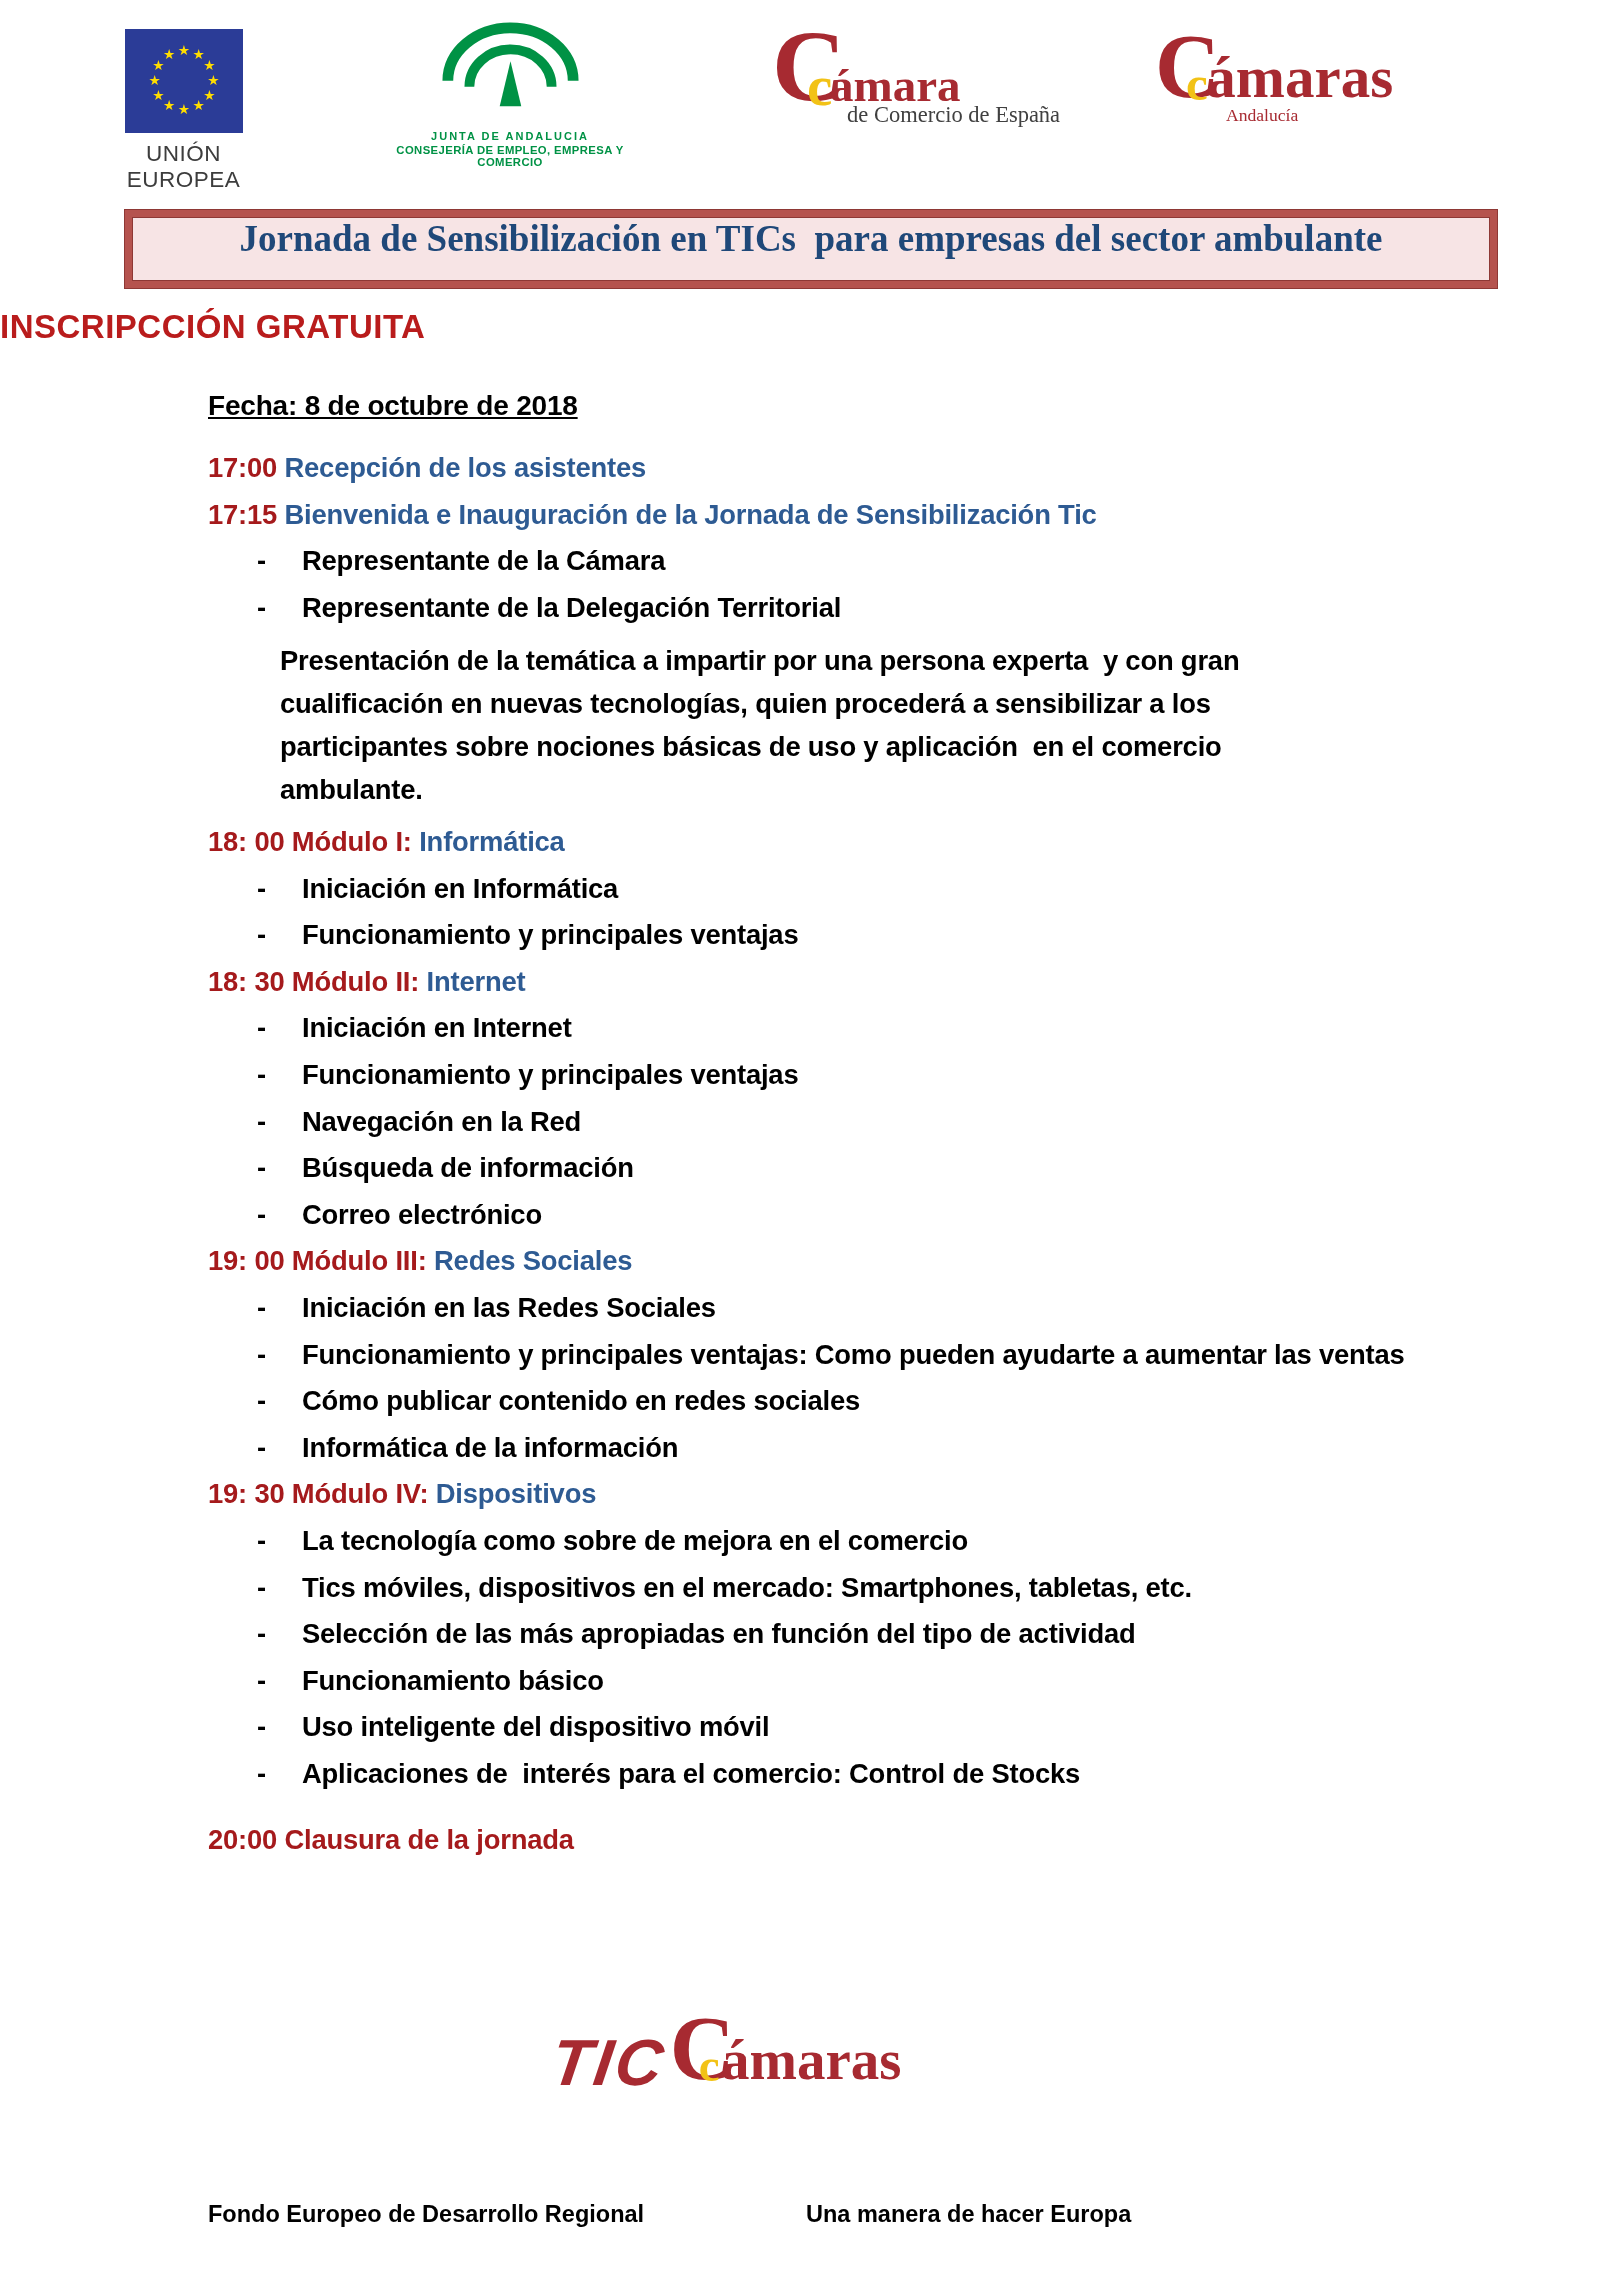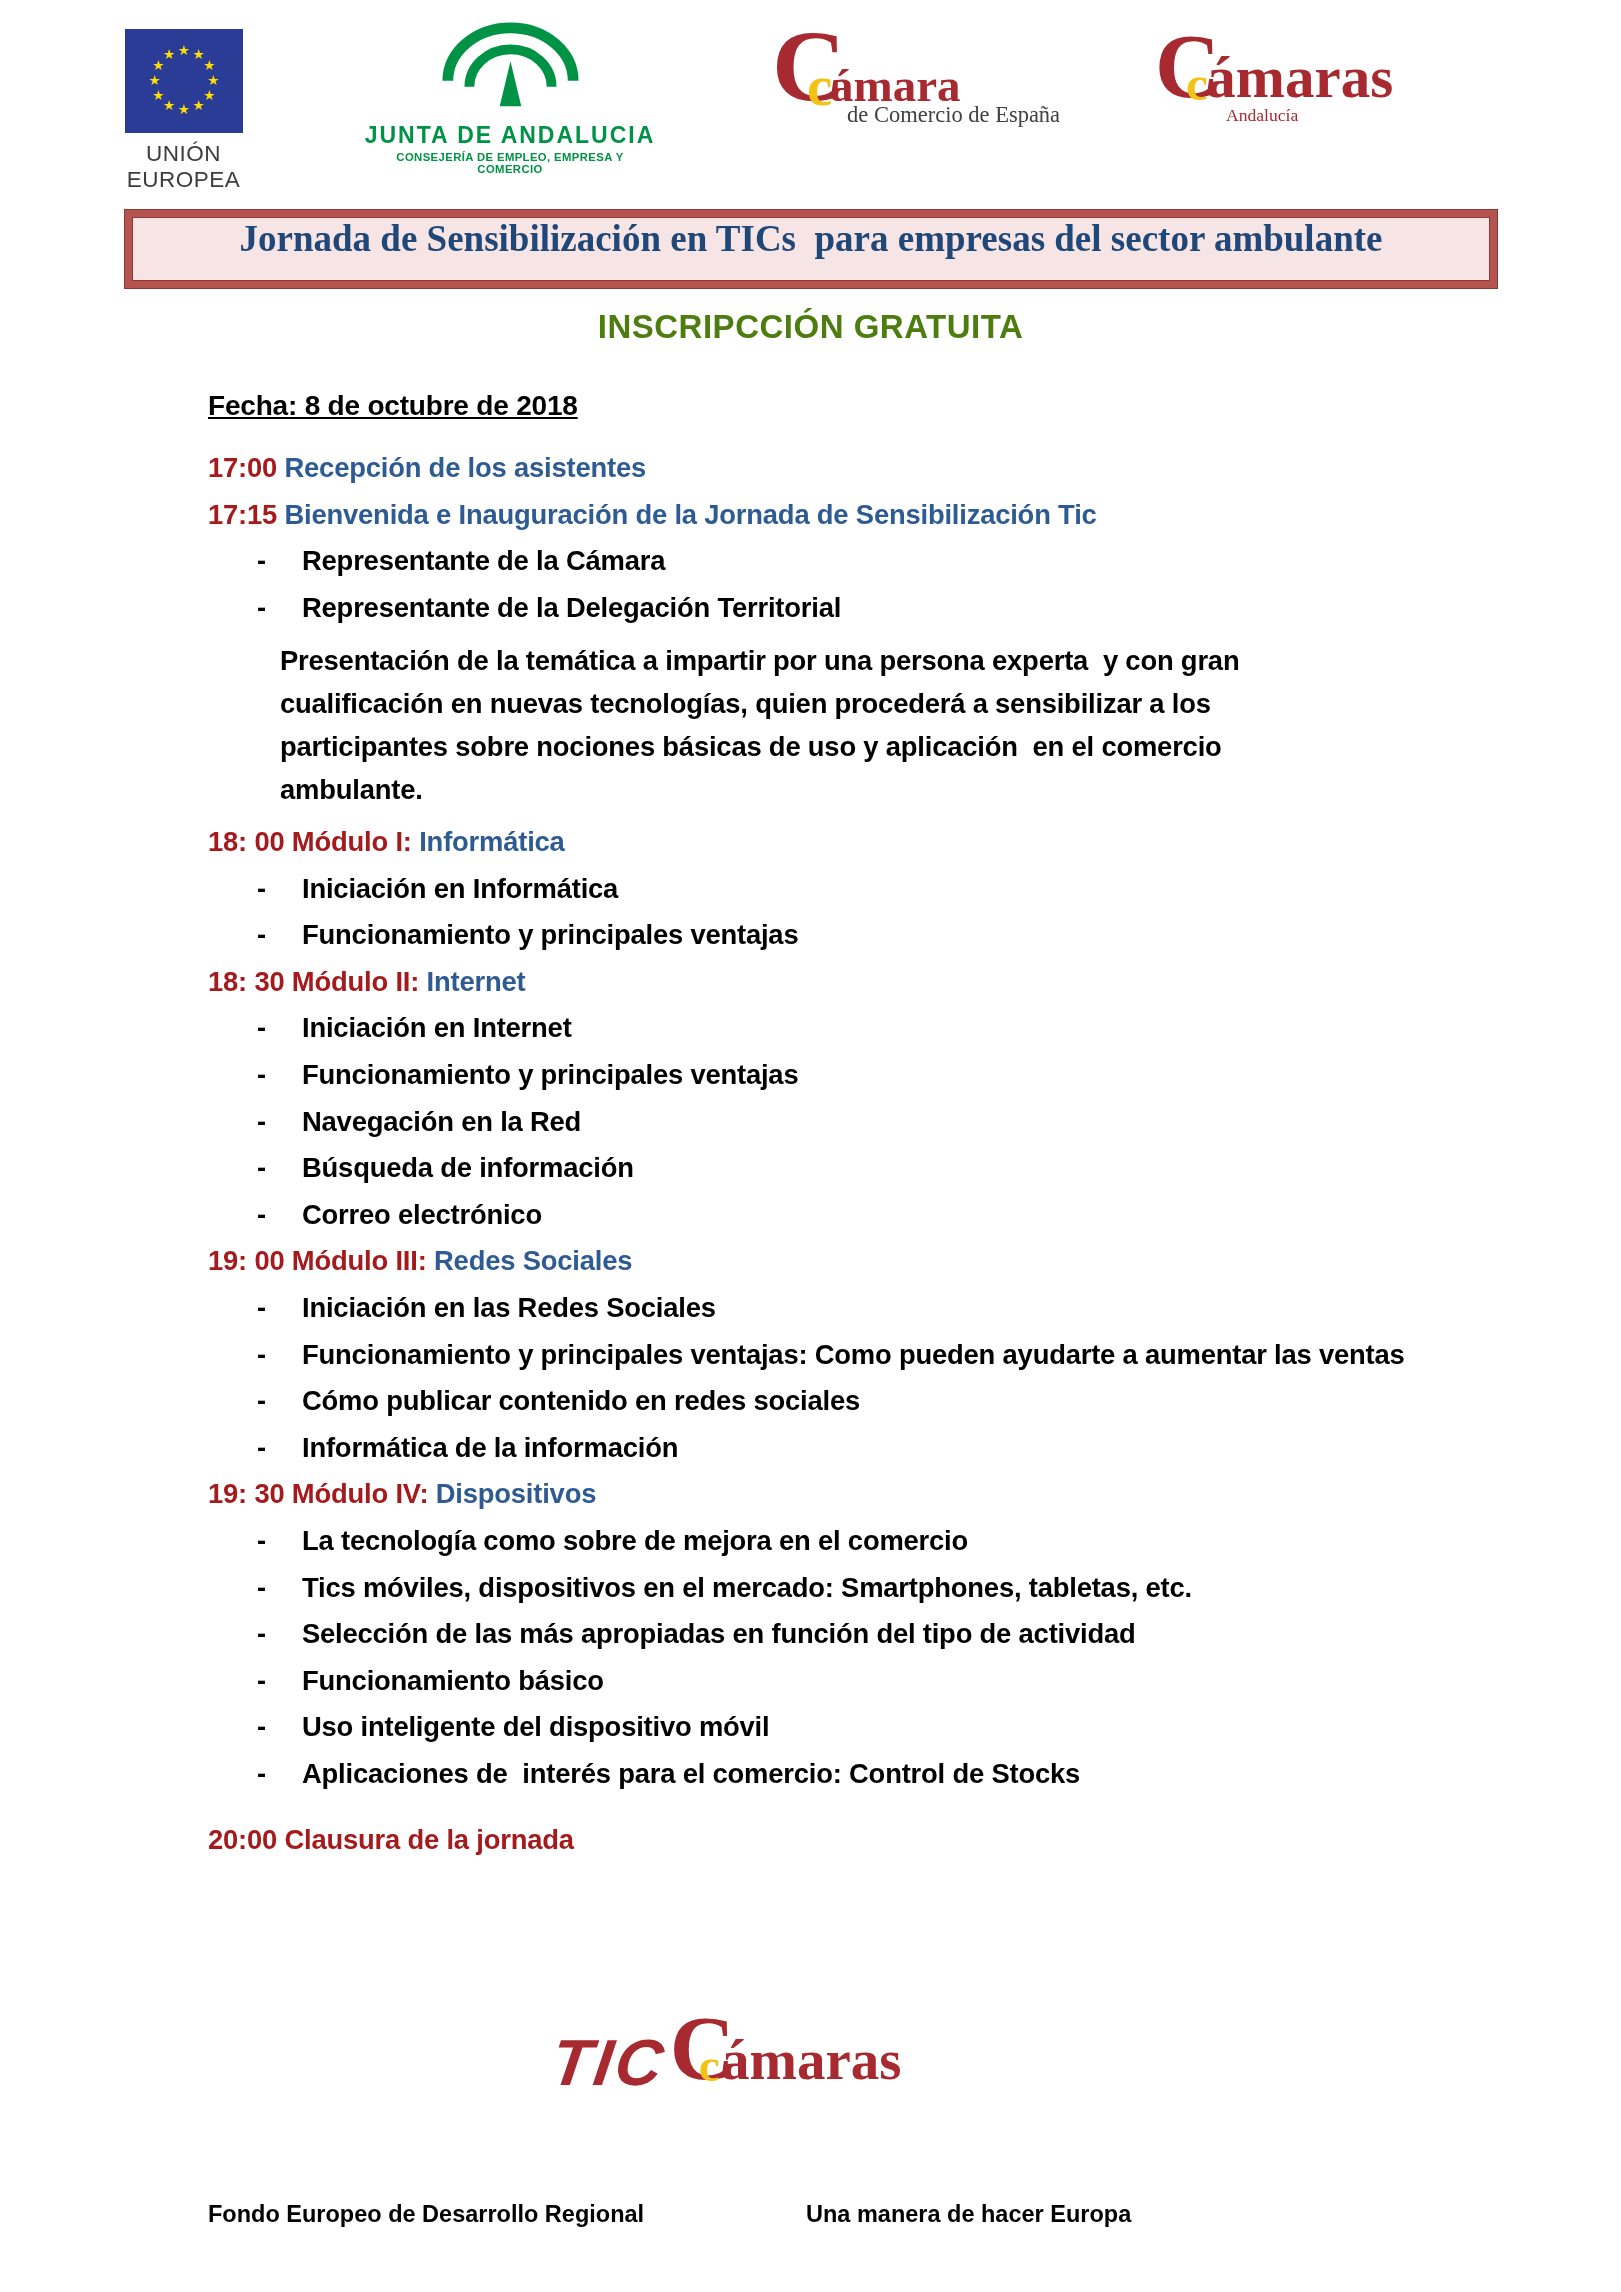--- a/index.html
+++ b/index.html
@@ -20,21 +20,21 @@
     margin:0 auto;font-family:"Liberation Sans",sans-serif;color:#000;
     overflow:hidden;
   }
 
   
   .logo-eu{position:absolute;left:115px;top:29px;width:137px;text-align:center;}
   .eu-flag{width:118px;height:104px;background:var(--eu_flag_blue);margin:0 auto;}
   .eu-caption{margin-top:7.8px;font-size:22.5px;color:#3d3d3d;letter-spacing:0.5px;}
 
   .logo-junta{position:absolute;left:363px;top:21.6px;width:294px;text-align:center;}
-  .junta-name{font-size:23px;font-weight:bold;color:var(--junta_green);letter-spacing:2px;margin-top:2px;}
+  .junta-name{font-size:11px;font-weight:bold;color:var(--junta_green);letter-spacing:2px;margin-top:10px;}
   .junta-dept{font-size:11.3px;font-weight:bold;color:var(--junta_green);letter-spacing:0.4px;margin-top:2.9px;}
 
   .camara-word{position:relative;font-family:"Liberation Serif",serif;font-weight:bold;color:var(--camara_red);white-space:nowrap;}
   .camara-sub{font-family:"Liberation Serif",serif;color:#404040;}
 
   .logo-camara-es{position:absolute;left:772px;top:21.6px;width:294px;}
   .logo-camara-es .bigC{font-size:102px;line-height:90px;}
   .logo-camara-es .innerC{position:absolute;left:35px;top:31px;font-size:57px;color:var(--camara_yellow);}
   .logo-camara-es .rest{font-size:47px;margin-left:-15.7px;}
   .logo-camara-es .camara-sub{font-size:22.5px;text-align:right;margin-top:-9.8px;padding-right:5.9px;}
@@ -50,22 +50,22 @@
     position:absolute;left:125px;top:210px;width:1372px;height:78px;box-sizing:border-box;
     background:var(--banner_background);border:7.8px solid var(--banner_border);
     box-shadow:0 0 0 1px #8E3835, inset 0 0 0 1px #8E3835;
     display:flex;justify-content:center;
   }
   .banner-title{
     font-family:"Liberation Serif",serif;font-weight:bold;font-size:37px;
     color:var(--banner_title);white-space:pre-wrap;
   }
   .subtitle{
-    position:absolute;left:0;top:308px;width:100%;text-align:center;
-    font-size:33px;font-weight:bold;letter-spacing:0.5px;color:#4d7c0f;
+    position:absolute;left:0;top:308px;width:100%;
+    font-size:33px;font-weight:bold;letter-spacing:0.5px;color:#b91c1c;
   }
 
   
   .content{position:absolute;left:208px;top:390px;width:1235px;letter-spacing:-0.2px;}
   .date-line{font-size:28px;font-weight:bold;text-decoration:underline;margin-bottom:31px;}
   .agenda-head{font-size:27.4px;font-weight:bold;line-height:29px;margin-bottom:17.6px;white-space:pre-wrap;}
   .agenda-head .time{color:var(--time_red);}
   .agenda-head .topic{color:var(--topic_blue);}
   .agenda-head.closing{margin-top:37px;}
   .bullet{display:flex;font-size:27.4px;font-weight:bold;line-height:29px;margin-bottom:17.6px;}

